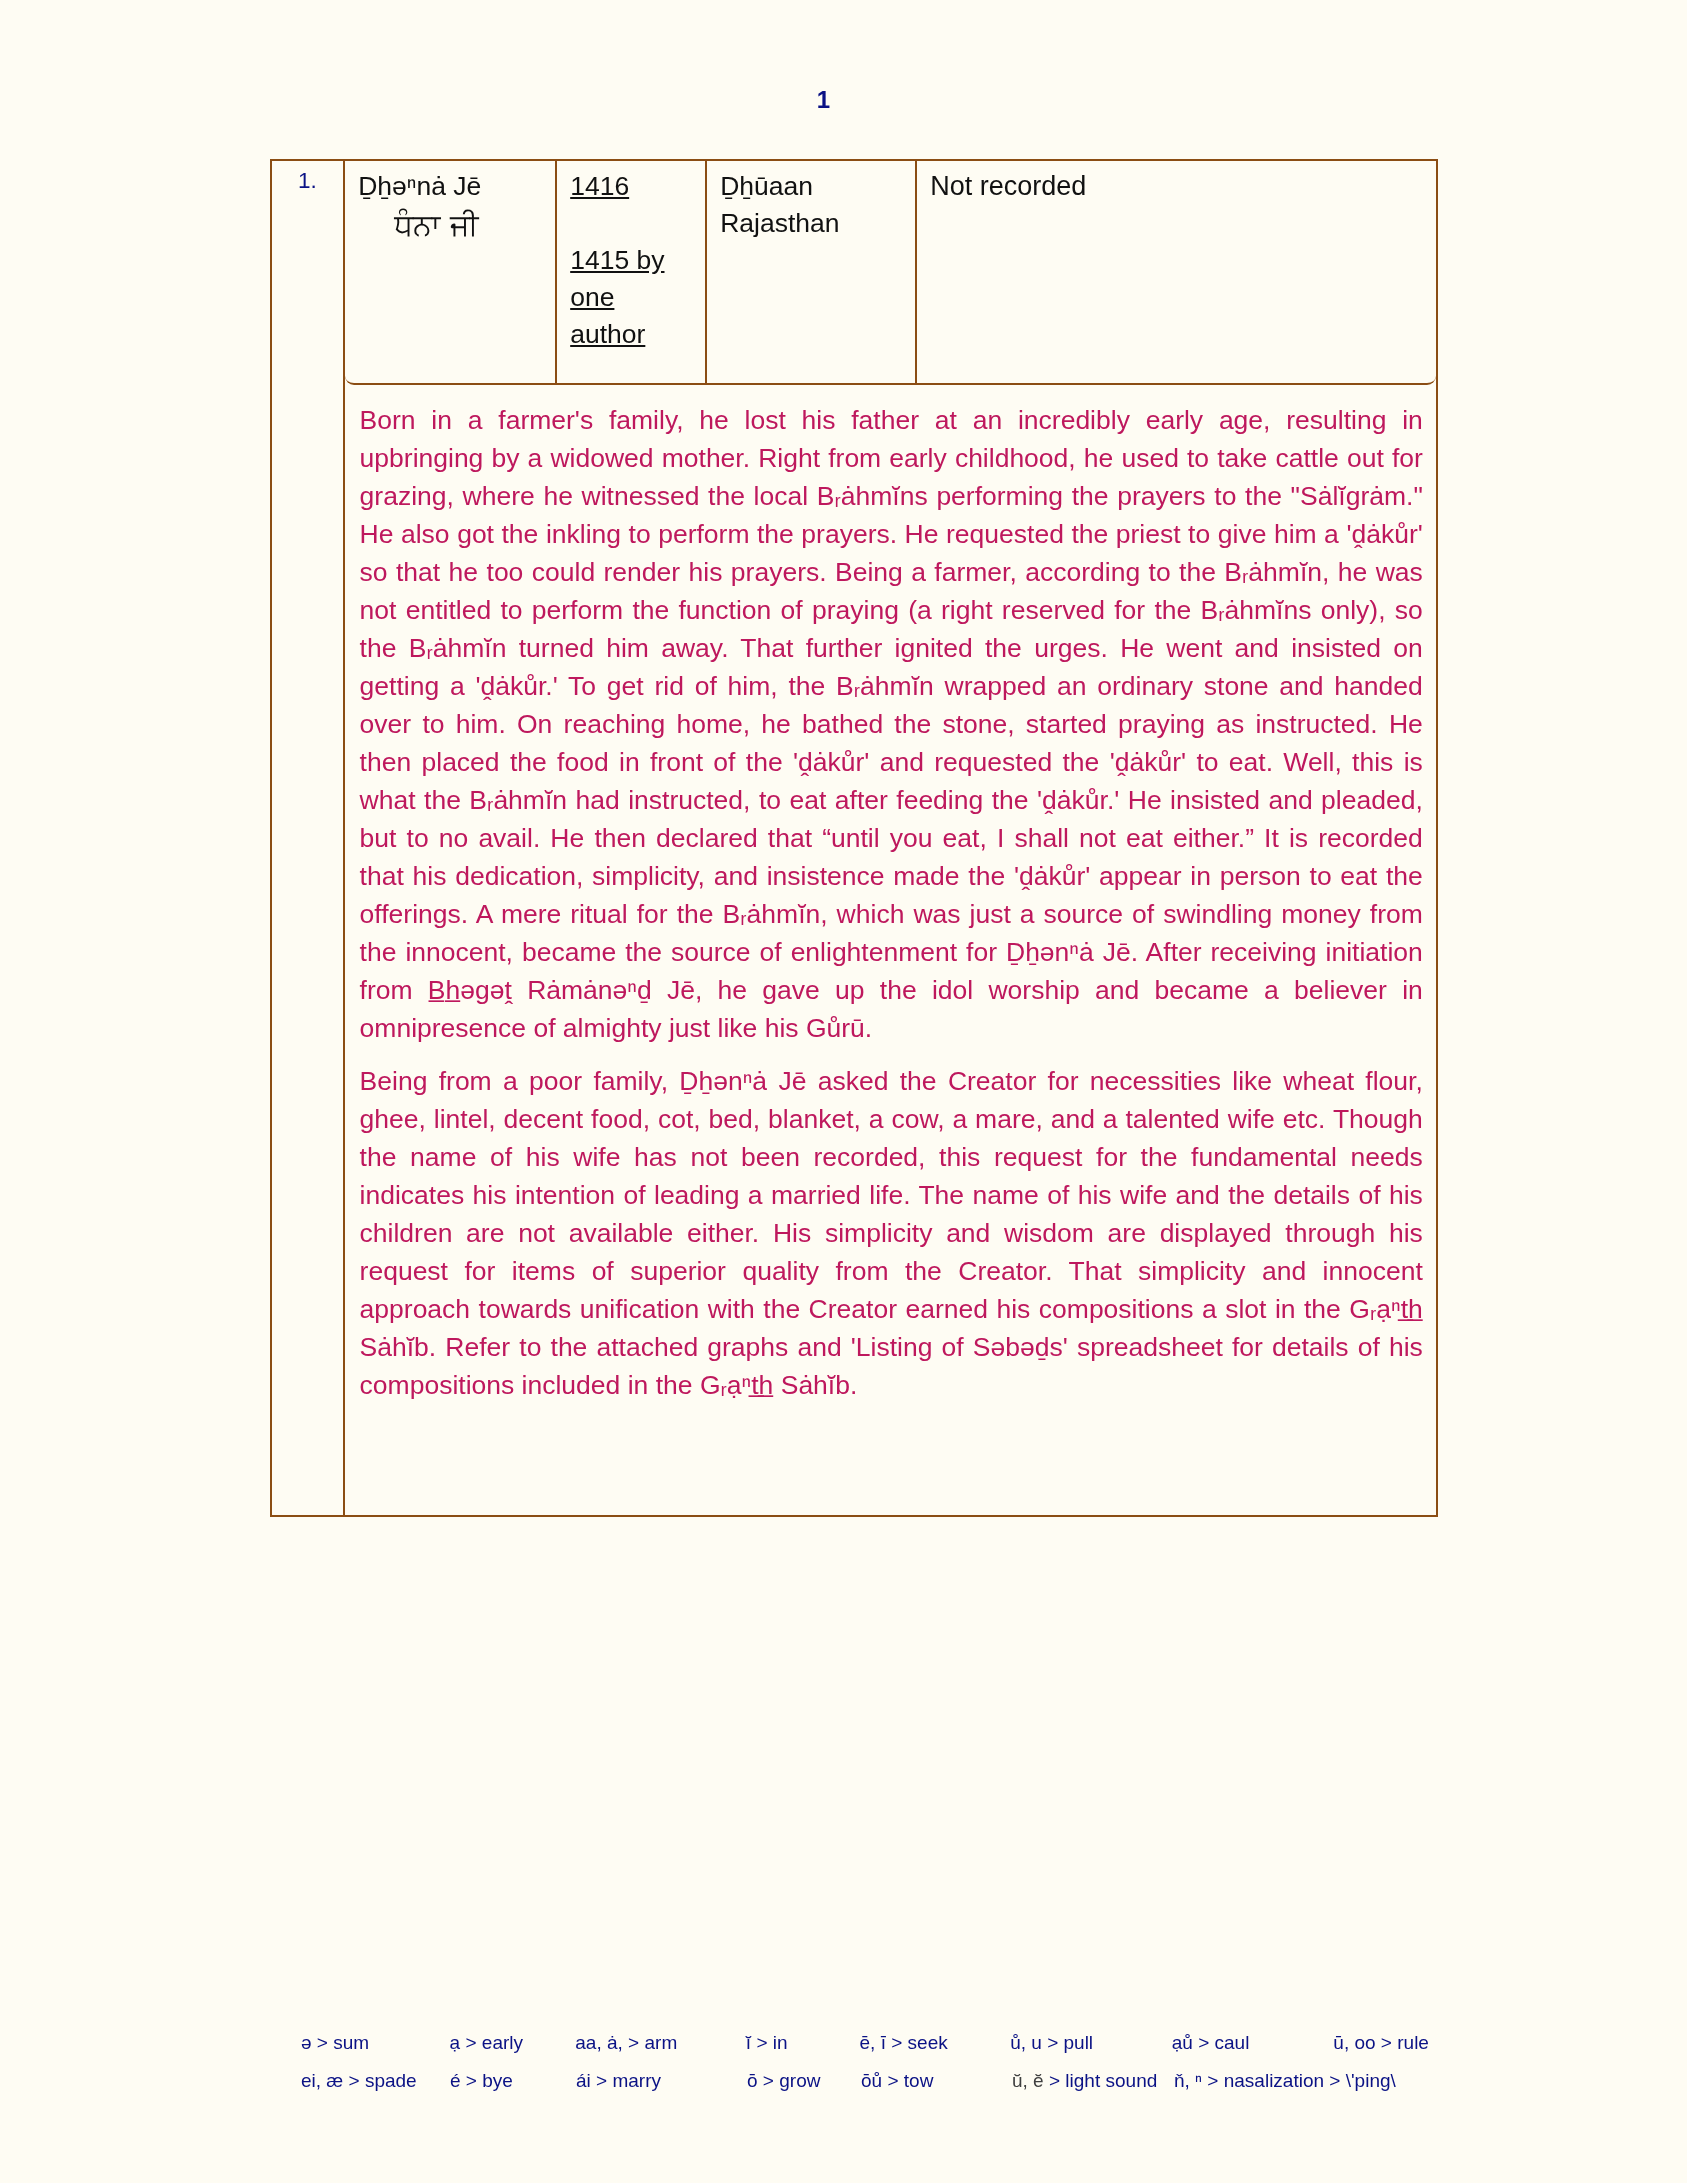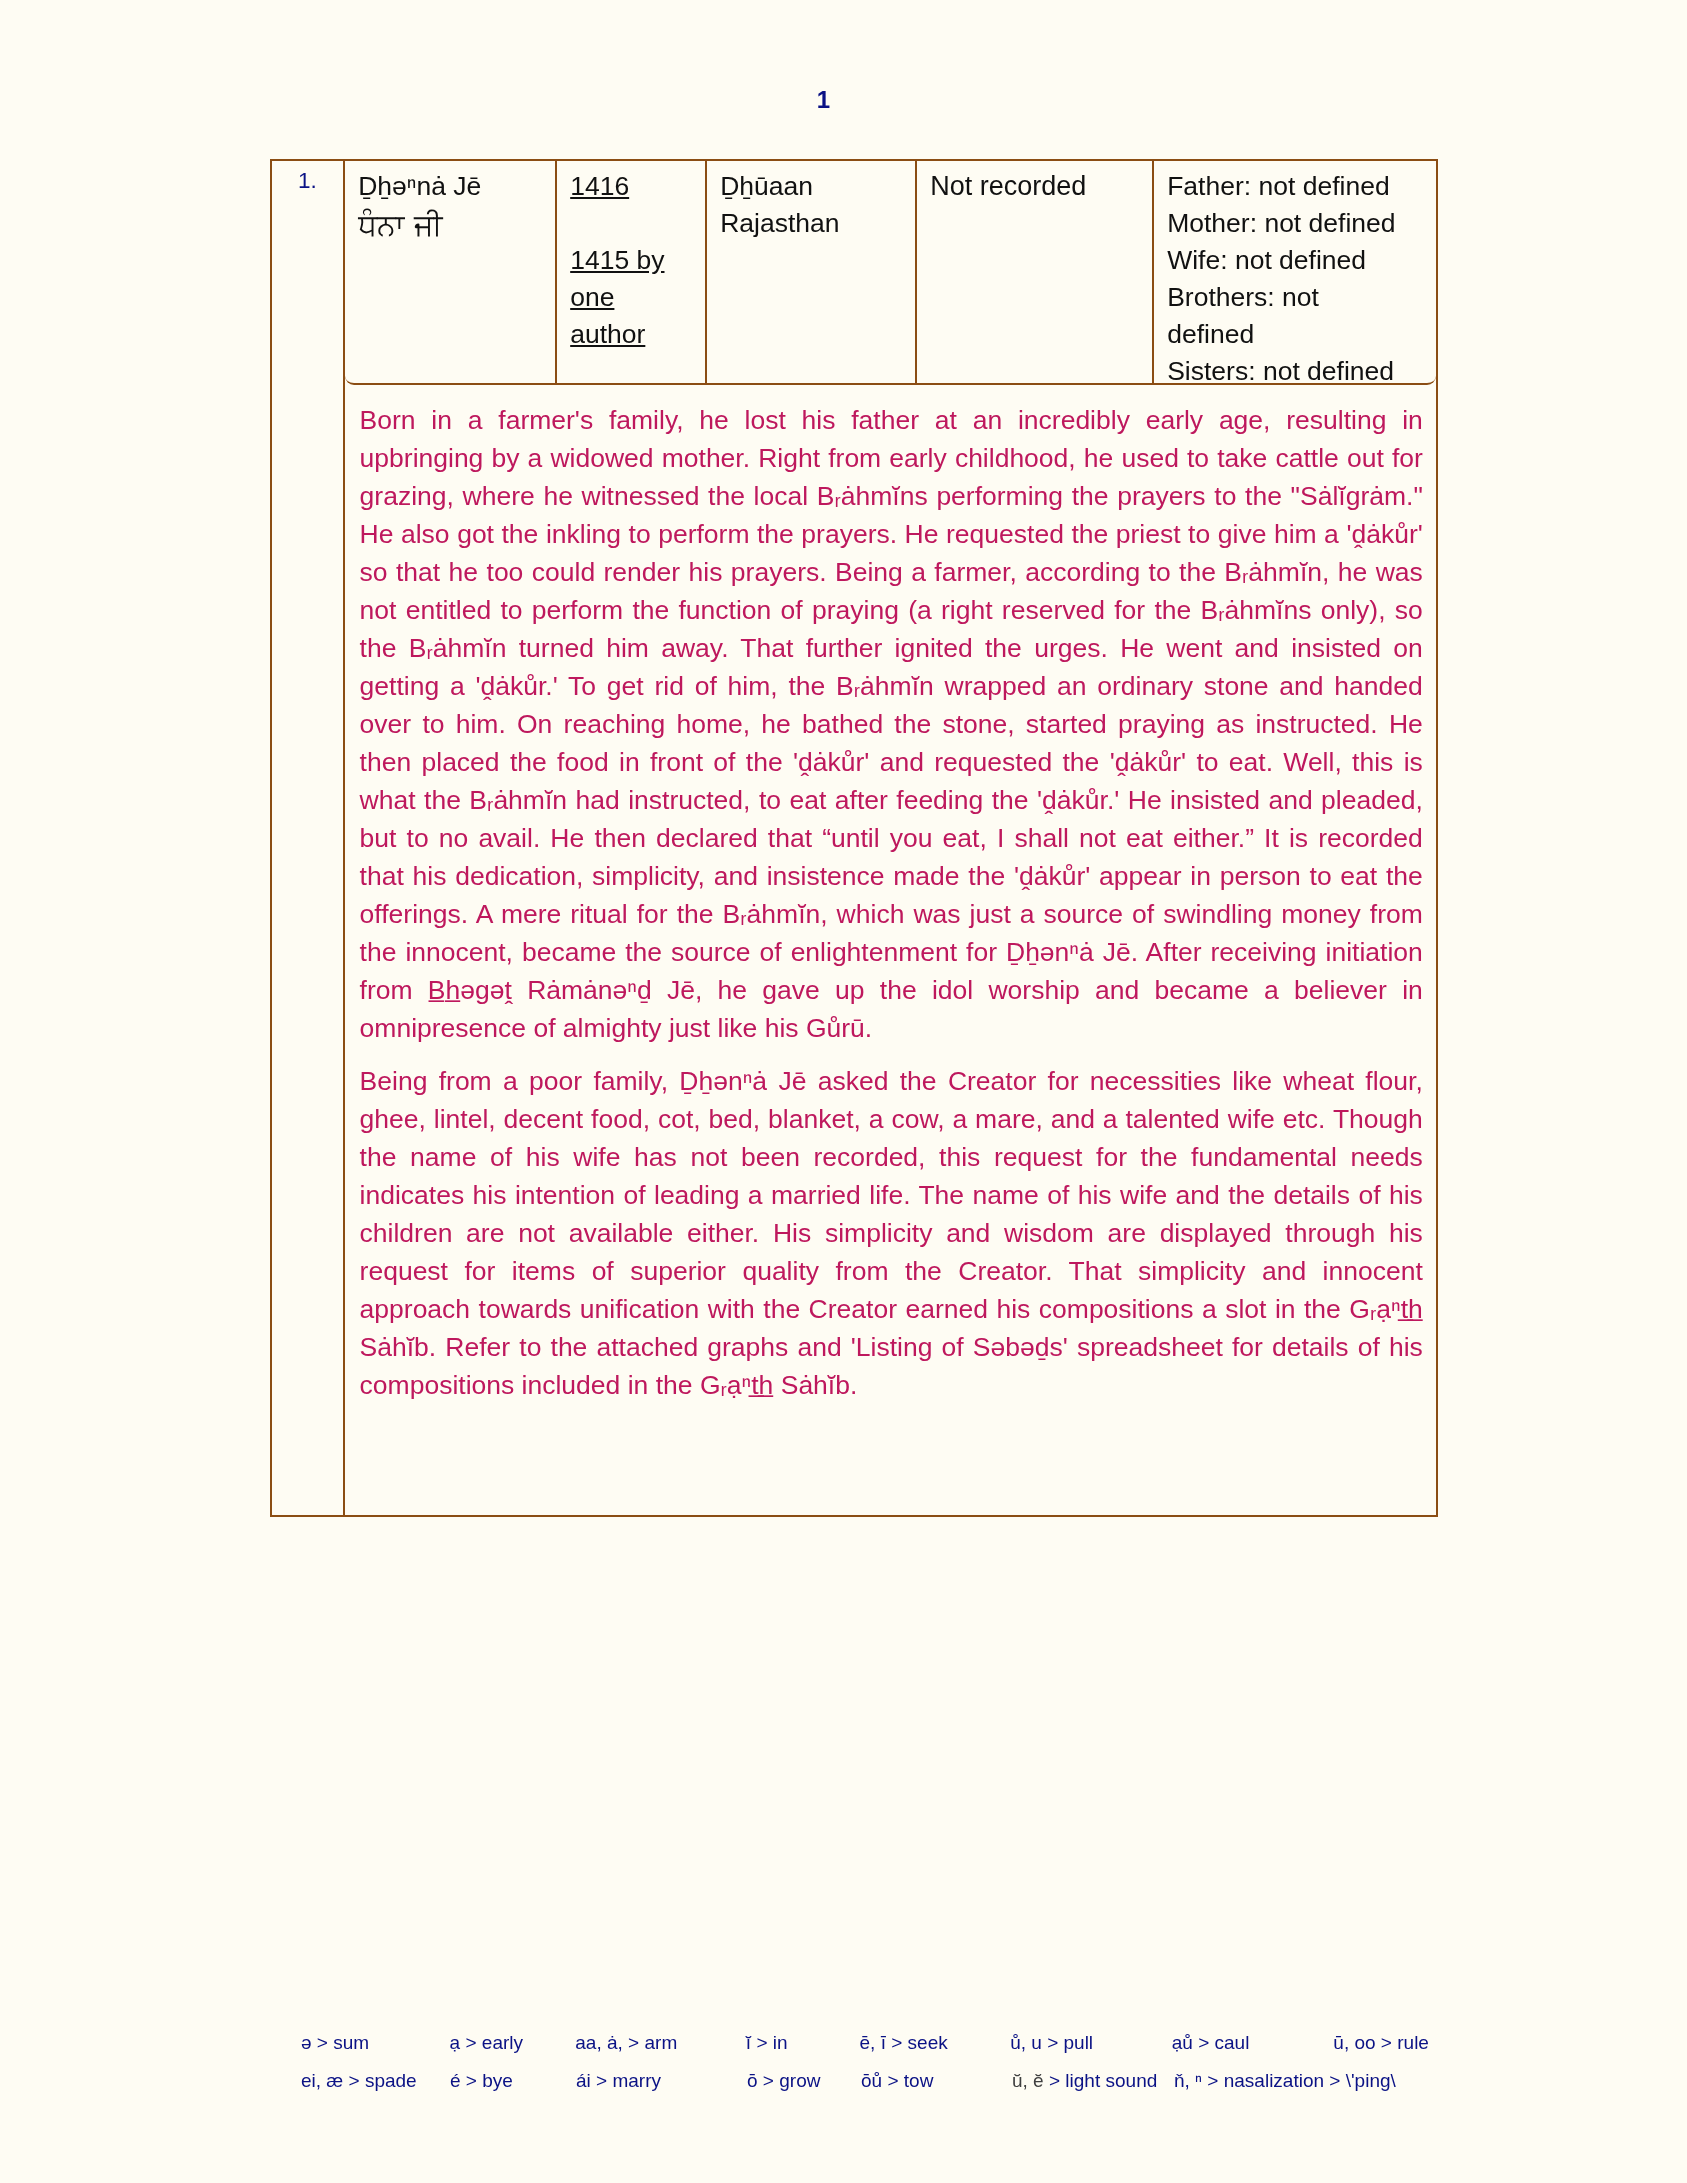--- a/index.html
+++ b/index.html
@@ -34,21 +34,21 @@
   .cell {
     box-sizing: border-box; border-right: 2px solid #8b4d13;
     padding: 6.6px 13.2px; font-size: 26.5px; line-height: 37px;
   }
   .cell:last-child { border-right: none; }
   .c-name { width: 212px; }
   .c-year { width: 150px; text-decoration: underline; }
   .c-place { width: 210px; }
   .c-note { width: 237px; font-size: 27px; }
   .c-family { flex: 1; font-size: 26.5px; }
-  .gurmukhi { font-size: 30px; font-family: "DejaVu Sans", sans-serif; display:block; line-height: 40px; }
+  .gurmukhi { font-size: 30px; font-family: "DejaVu Sans", sans-serif; display:block; line-height: 40px; margin-left: 36px; }
   .line { display: block; }
   .gap { display: block; height: 37px; }
   .body-area {
     position: absolute; left: 73px; top: 224px; right: 0; bottom: 0;
     padding: 16px 13.2px 0 14.6px; box-sizing: border-box;
   }
   .body-area p {
     margin: 0 0 14.6px 0; font-size: 26.5px; line-height: 38px;
     text-align: justify; color: #be185d;
   }
@@ -85,28 +85,20 @@
       <span class="line">one</span>
       <span class="line">author</span>
     </div>
     <div class="cell c-place">
       <span class="line">Ḏẖūaan</span>
       <span class="line">Rajasthan</span>
     </div>
     <div class="cell c-note">
       <span class="line">Not recorded</span>
     </div>
-    <div class="cell c-family">
-      <span class="line">Father: not defined</span>
-      <span class="line">Mother: not defined</span>
-      <span class="line">Wife: not defined</span>
-      <span class="line">Brothers: not</span>
-      <span class="line">defined</span>
-      <span class="line">Sisters: not defined</span>
-    </div>
   </div>
 
   <div class="body-area">
     <p>Born in a farmer's family, he lost his father at an incredibly early age, resulting in upbringing by a widowed mother. Right from early childhood, he used to take cattle out for grazing, where he witnessed the local Bᵣȧhmĭns performing the prayers to the "Sȧlĭgrȧm." He also got the inkling to perform the prayers. He requested the priest to give him a 'ḓȧkůr' so that he too could render his prayers. Being a farmer, according to the Bᵣȧhmĭn, he was not entitled to perform the function of praying (a right reserved for the Bᵣȧhmĭns only), so the Bᵣȧhmĭn turned him away. That further ignited the urges. He went and insisted on getting a 'ḓȧkůr.' To get rid of him, the Bᵣȧhmĭn wrapped an ordinary stone and handed over to him. On reaching home, he bathed the stone, started praying as instructed. He then placed the food in front of the 'ḓȧkůr' and requested the 'ḓȧkůr' to eat. Well, this is what the Bᵣȧhmĭn had instructed, to eat after feeding the 'ḓȧkůr.' He insisted and pleaded, but to no avail. He then declared that “until you eat, I shall not eat either.” It is recorded that his dedication, simplicity, and insistence made the 'ḓȧkůr' appear in person to eat the offerings. A mere ritual for the Bᵣȧhmĭn, which was just a source of swindling money from the innocent, became the source of enlightenment for Ḏẖənⁿȧ Jē. After receiving  initiation from B̲h̲əgəṱ Rȧmȧnəⁿḏ Jē, he gave up the idol  worship and became a believer in omnipresence of almighty just like his Gůrū.</p>
     <p>Being from a poor family, Ḏẖənⁿȧ Jē asked the Creator for necessities like wheat flour, ghee, lintel, decent food, cot, bed, blanket, a cow, a mare, and a talented wife etc. Though the name of his wife has not been recorded, this request for the fundamental needs indicates his intention of leading a married life. The name of his wife and the details of his children are not available either. His simplicity and wisdom are displayed through his request for items of superior quality from the Creator. That simplicity and innocent approach towards unification with the Creator earned his compositions a slot in the Gᵣạⁿt̲h̲ Sȧhĭb. Refer to the attached graphs and 'Listing of Səbəḏs' spreadsheet for details of his compositions included in the Gᵣạⁿt̲h̲ Sȧhĭb.</p>
   </div>
 </div>
 
 <div class="footer-legend">
   <div class="legend-row">

